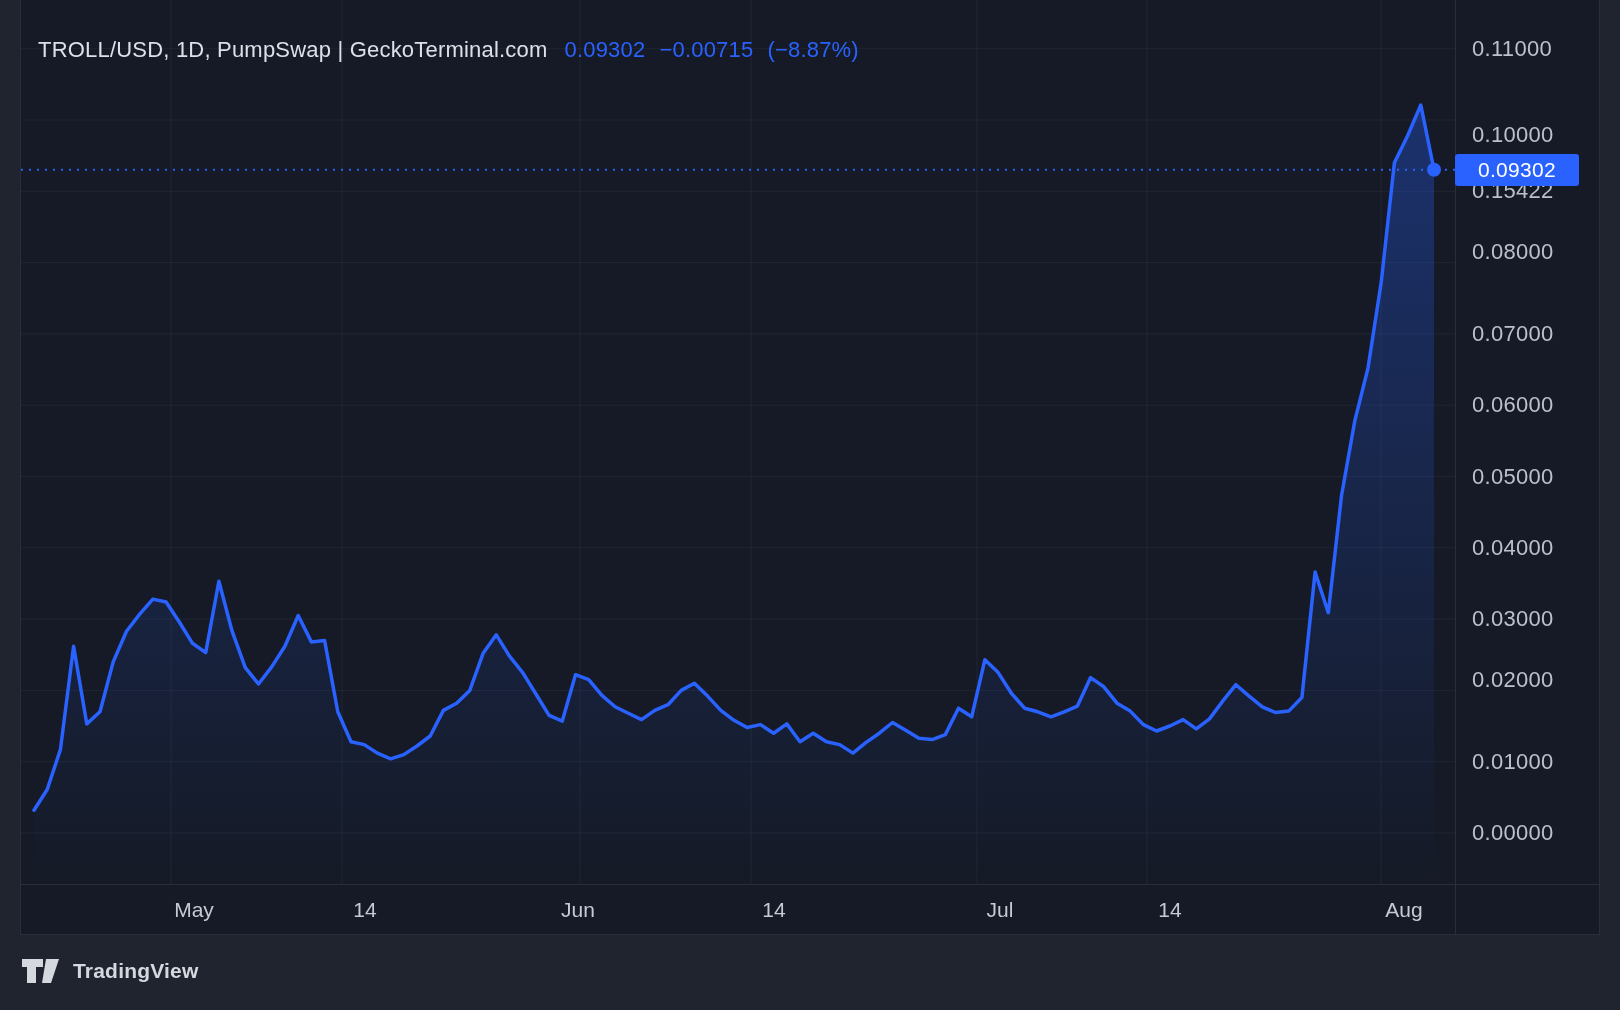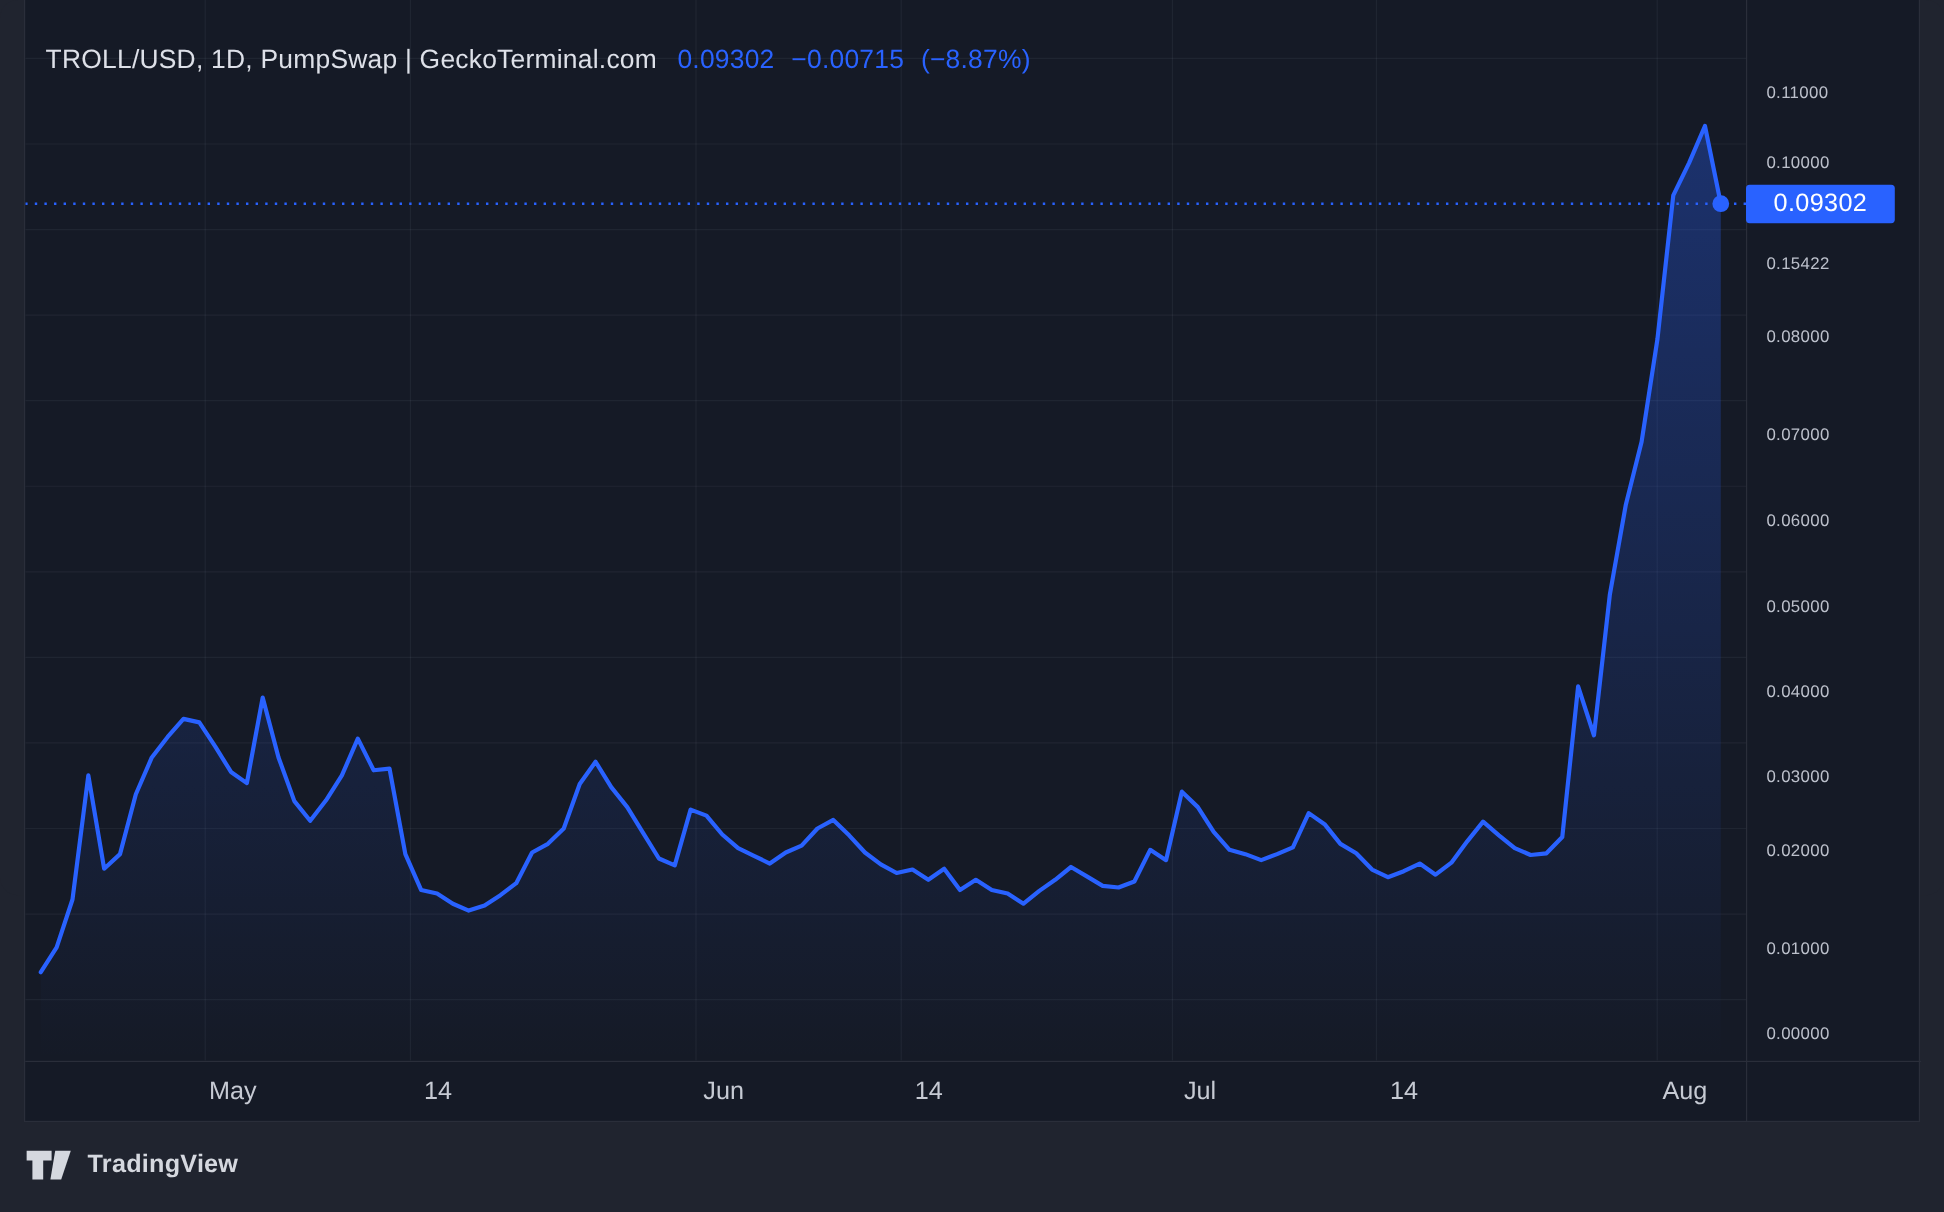--- a/index.html
+++ b/index.html
@@ -13,21 +13,21 @@
   
   .sep-v{position:absolute;left:1434px;top:0;width:1px;height:935px;background:#2a2e3a;}
   .sep-h{position:absolute;left:0;top:884px;width:1580px;height:1px;background:#2a2e3a;}
   
   #legend{position:absolute;left:17px;top:37px;display:flex;align-items:baseline;gap:17px;
     font-size:22px;letter-spacing:.2px;white-space:nowrap;z-index:5;}
   #legend .sym{color:#dde0e8;font-weight:400;}
   #legend .vals{display:flex;gap:14px;color:#2962FF;font-weight:400;}
   
   #price-axis{position:absolute;left:1435px;top:0;width:145px;height:884px;}
-  .plabel{position:absolute;left:16px;transform:translateY(-50%);font-size:14px;color:#bcc0cb;letter-spacing:.3px;margin-top:28px;}
+  .plabel{position:absolute;left:16px;transform:translateY(-50%);font-size:22px;color:#bcc0cb;letter-spacing:.3px;}
   
   #badge{position:absolute;left:-1px;width:124px;height:32px;background:#2962FF;border-radius:3px;
     color:#ffffff;font-size:21px;display:flex;align-items:center;justify-content:center;letter-spacing:.3px;z-index:6;}
   
   #time-axis{position:absolute;left:0;top:885px;width:1580px;height:50px;}
   .tlabel{position:absolute;top:50%;transform:translate(-50%,-50%);font-size:21px;color:#c6cad3;font-weight:500;margin-left:23px;}
   
   #footer{position:absolute;left:22px;top:958px;display:flex;align-items:center;gap:13px;z-index:5;}
   #tv-text{color:#d5d8df;font-size:21px;font-weight:600;letter-spacing:.2px;}
 </style>
@@ -80,37 +80,37 @@
         <span>(−8.87%)</span>
       </span>
     </div>
 
     <div class="sep-v"></div>
     <div class="sep-h"></div>
 
     <div id="price-axis">
       <div id="badge" style="top: 153.767px;">0.09302</div>
     <div class="plabel" style="top: 48.7px;">0.11000</div>
-        <div class="plabel" style="top: 107px;">0.10000</div>
+        <div class="plabel" style="top: 135px;">0.10000</div>
         <div class="plabel" style="top: 191.3px;">0.15422</div>
         <div class="plabel" style="top: 252px;">0.08000</div>
         <div class="plabel" style="top: 333.9px;">0.07000</div>
         <div class="plabel" style="top: 405.2px;">0.06000</div>
         <div class="plabel" style="top: 476.5px;">0.05000</div>
         <div class="plabel" style="top: 547.8px;">0.04000</div>
         <div class="plabel" style="top: 619.1px;">0.03000</div>
         <div class="plabel" style="top: 680px;">0.02000</div>
         <div class="plabel" style="top: 761.7px;">0.01000</div>
         <div class="plabel" style="top: 833px;">0.00000</div>
       </div>
 
     <div id="time-axis">
         <div class="tlabel" style="left: 150px;">May</div>
         <div class="tlabel" style="left: 321px;">14</div>
-        <div class="tlabel" style="left: 559px; text-align: right;">Jun</div>
+        <div class="tlabel" style="left: 534px; text-align: right;">Jun</div>
         <div class="tlabel" style="left: 730px;">14</div>
         <div class="tlabel" style="left: 956px;">Jul</div>
         <div class="tlabel" style="left: 1126px;">14</div>
         <div class="tlabel" style="left: 1360px;">Aug</div>
       </div>
 
   </div>
 
   <div id="footer">
     <svg width="38" height="26" viewBox="0 0 38 26">

